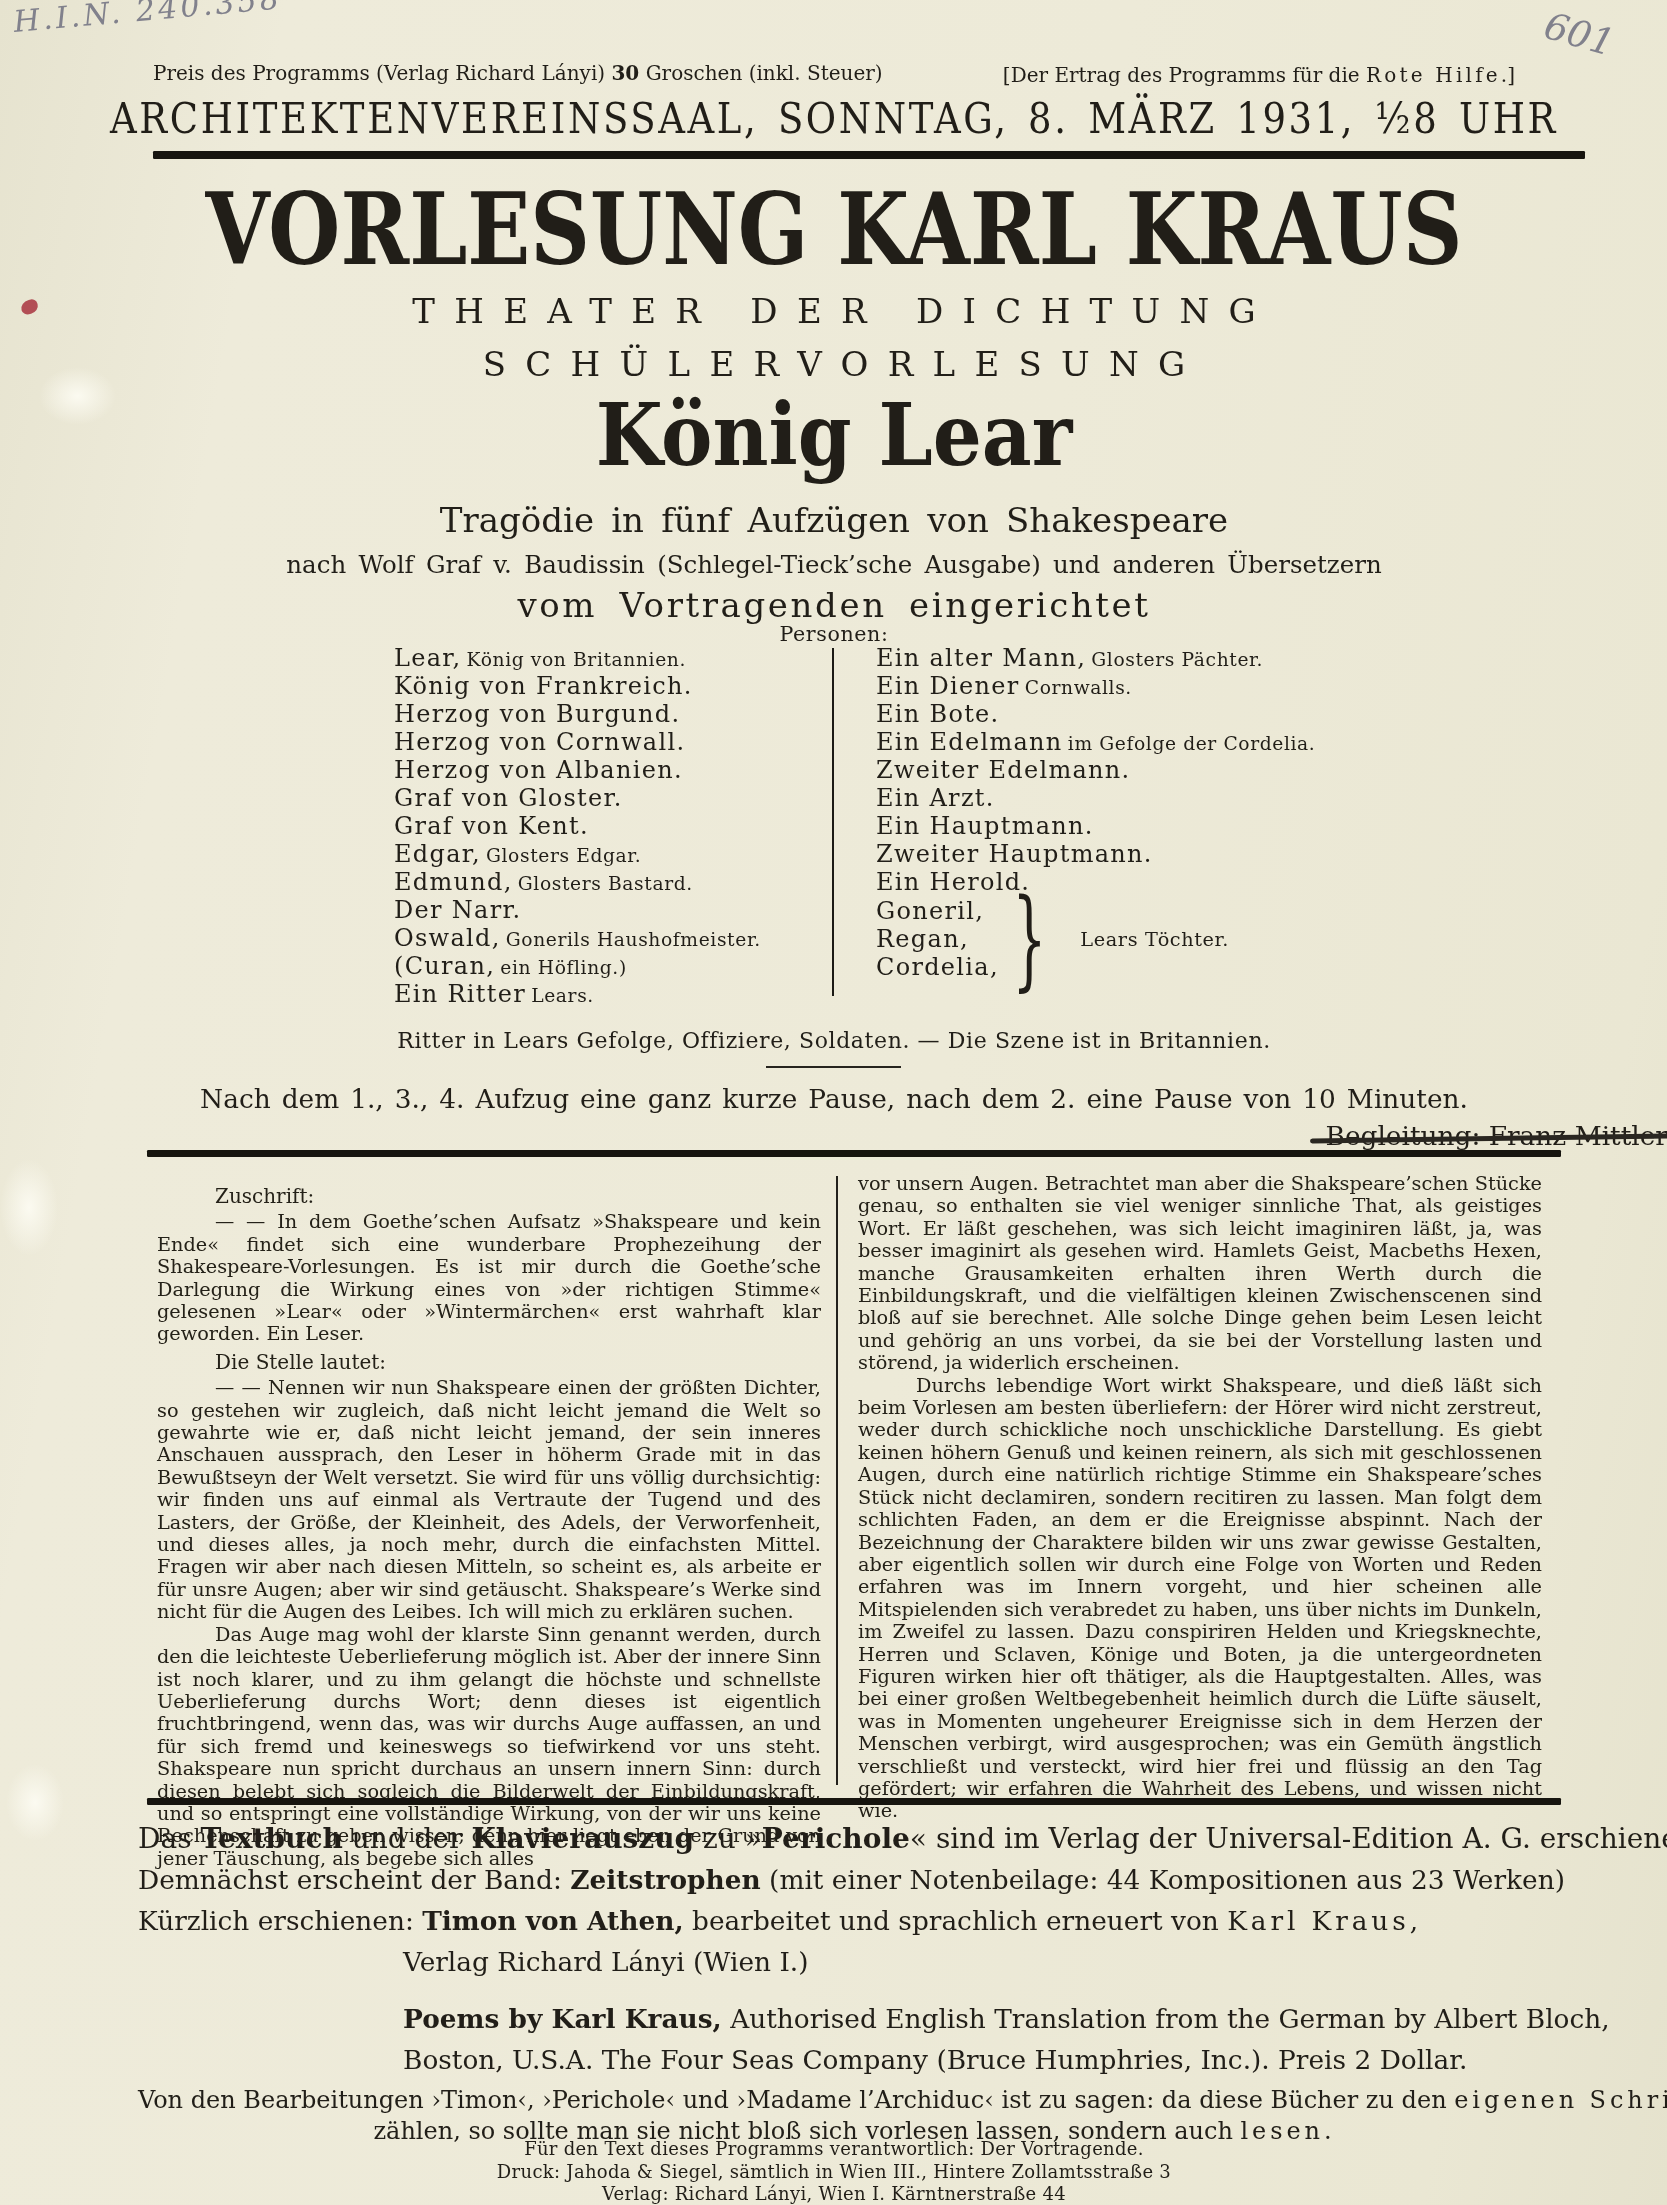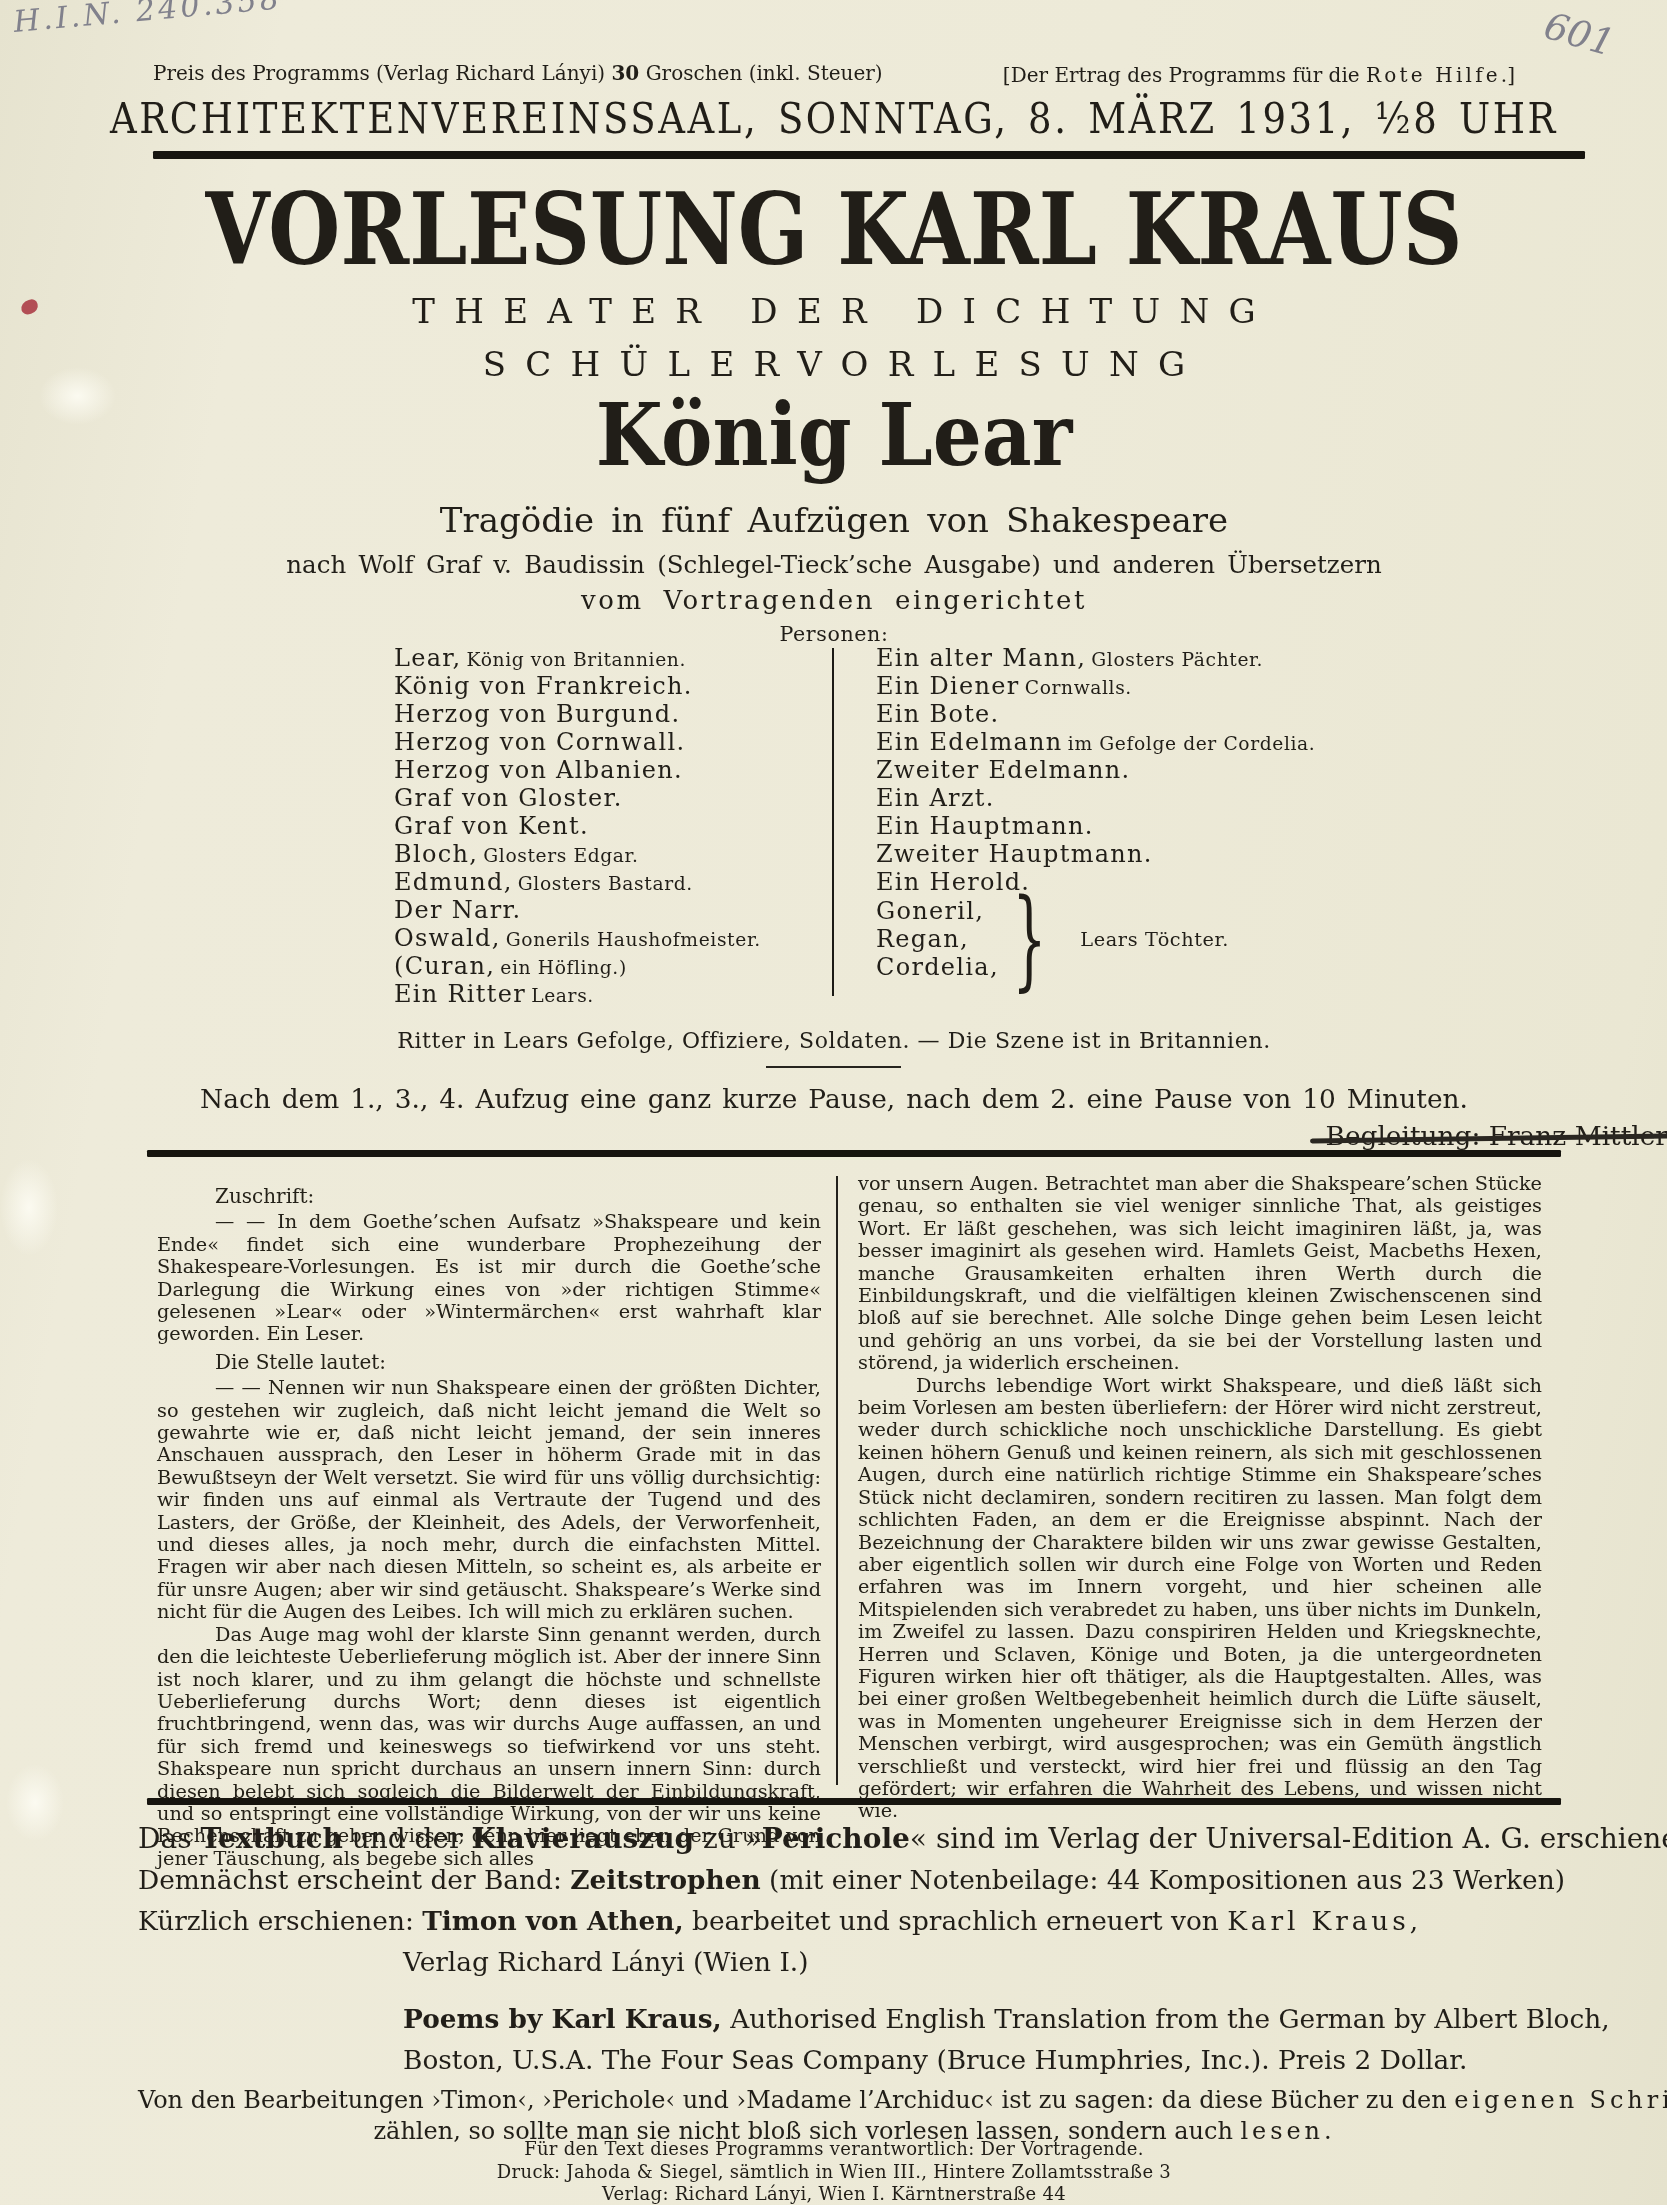--- a/index.html
+++ b/index.html
@@ -26,21 +26,21 @@
   .venue{top:93px;font-size:37px;letter-spacing:2.6px;word-spacing:5.2px;transform:scaleY(1.18);transform-origin:top center;white-space:nowrap;}
   .rule-top{left:153px;top:151px;width:1432px;height:7.7px;}
 
   
   .title-main{top:171px;font-size:94px;font-weight:bold;white-space:nowrap;transform:scale(.88,1.06);transform-origin:top center;}
   .series{top:291px;font-size:34px;letter-spacing:19.3px;padding-left:19.3px;white-space:nowrap;}
   .subseries{top:344px;font-size:34px;letter-spacing:19.3px;padding-left:19.3px;white-space:nowrap;}
   .play-title{top:385px;font-size:82px;font-weight:bold;transform:scale(.94,1.04);transform-origin:top center;}
   .genre{top:500px;font-size:34px;word-spacing:6.4px;}
   .source{top:550px;font-size:24.5px;word-spacing:4.5px;}
-  .arranged{top:585px;font-size:26px;letter-spacing:2.6px;word-spacing:9px;}
+  .arranged{top:585px;font-size:34px;letter-spacing:2.6px;word-spacing:9px;}
   .personen{top:622px;font-size:20.6px;letter-spacing:0.6px;}
 
   
   .cast-left{left:394px;top:644px;}
   .cast-right{left:876px;top:644px;}
   .cast-line{height:28px;white-space:nowrap;}
   .c-main{font-size:24px;letter-spacing:1.3px;}
   .c-detail{font-size:18.7px;letter-spacing:0.6px;margin-left:5.2px;font-weight:500;}
   .cast-divider{left:832px;top:648px;width:1.9px;height:348px;background:#1c1a15;}
   .daughters{display:flex;align-items:center;margin-top:1.3px;}
@@ -113,21 +113,21 @@
   <div class="abs ctr personen">Personen:</div>
 
   <div class="abs cast-left">
     <div class="cast-line"><span class="c-main">Lear,</span><span class="c-detail">König von Britannien.</span></div>
     <div class="cast-line"><span class="c-main">König von Frankreich.</span><span class="c-detail"></span></div>
     <div class="cast-line"><span class="c-main">Herzog von Burgund.</span><span class="c-detail"></span></div>
     <div class="cast-line"><span class="c-main">Herzog von Cornwall.</span><span class="c-detail"></span></div>
     <div class="cast-line"><span class="c-main">Herzog von Albanien.</span><span class="c-detail"></span></div>
     <div class="cast-line"><span class="c-main">Graf von Gloster.</span><span class="c-detail"></span></div>
     <div class="cast-line"><span class="c-main">Graf von Kent.</span><span class="c-detail"></span></div>
-    <div class="cast-line"><span class="c-main">Bloch,</span><span class="c-detail">Glosters Edgar.</span></div>
+    <div class="cast-line"><span class="c-main">Edgar,</span><span class="c-detail">Glosters Edgar.</span></div>
     <div class="cast-line"><span class="c-main">Edmund,</span><span class="c-detail">Glosters Bastard.</span></div>
     <div class="cast-line"><span class="c-main">Der Narr.</span><span class="c-detail"></span></div>
     <div class="cast-line"><span class="c-main">Oswald,</span><span class="c-detail">Gonerils Haushofmeister.</span></div>
     <div class="cast-line"><span class="c-main">(Curan,</span><span class="c-detail">ein Höfling.)</span></div>
     <div class="cast-line"><span class="c-main">Ein Ritter</span><span class="c-detail">Lears.</span></div>
   </div>
 
   <div class="abs cast-divider"></div>
 
   <div class="abs cast-right">

